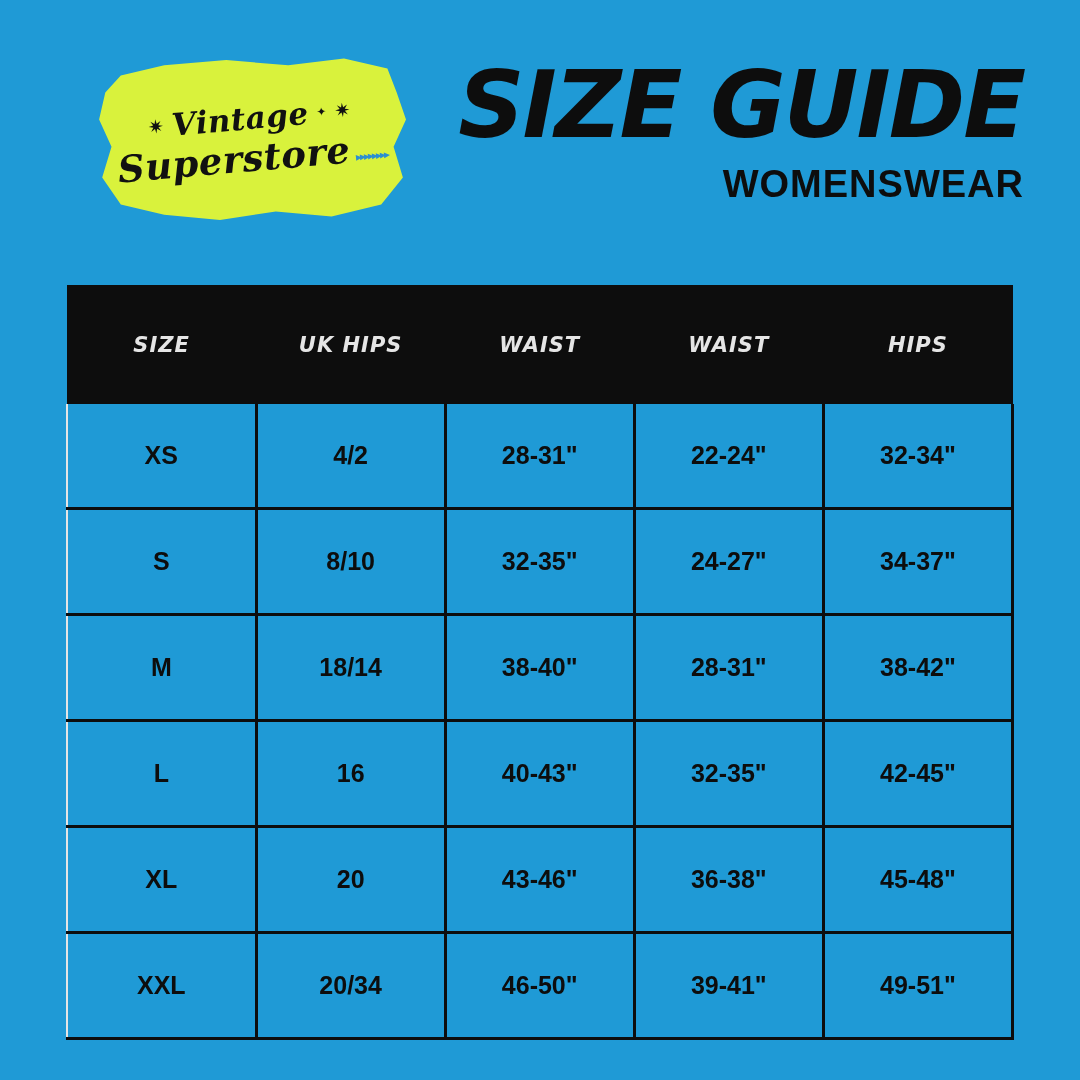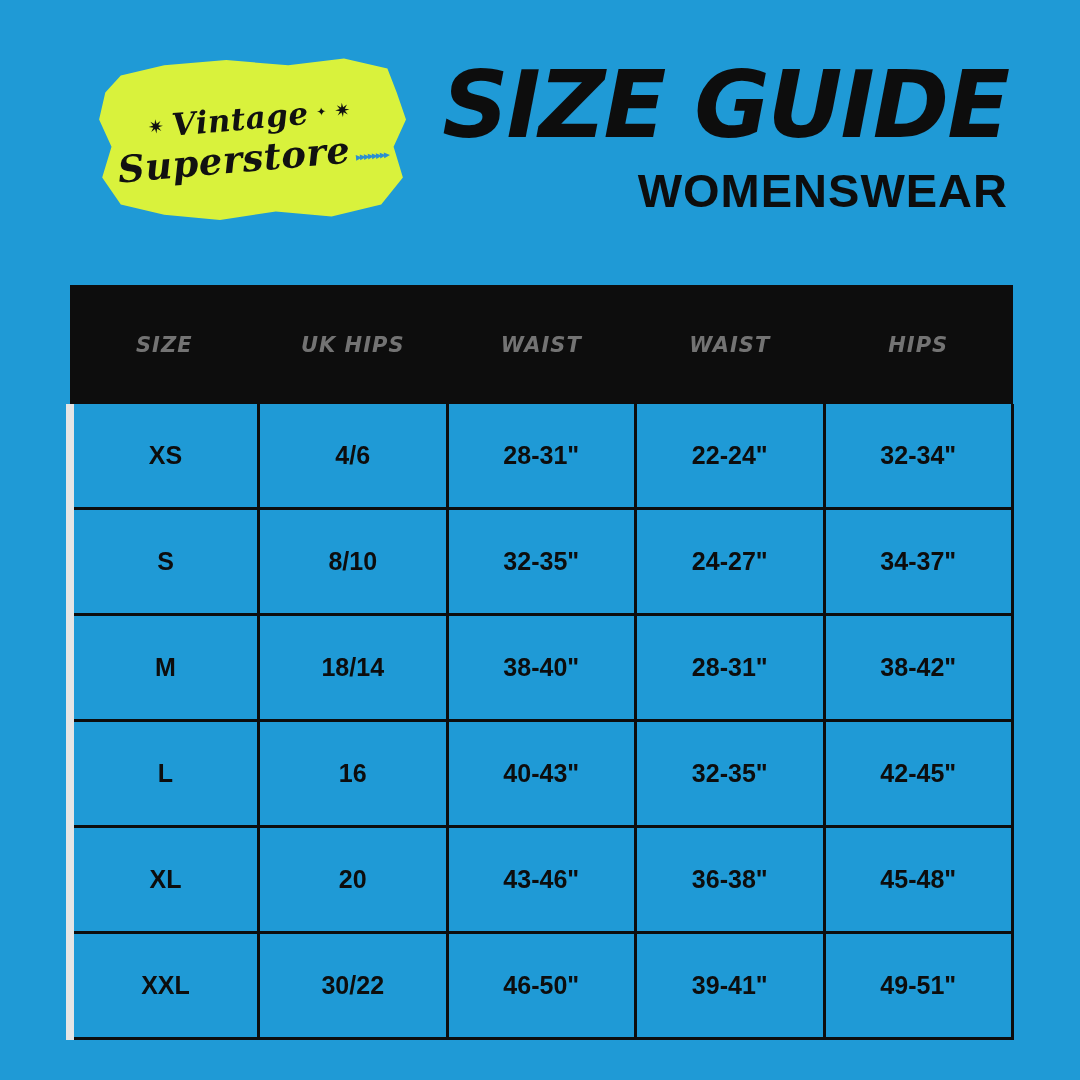--- a/index.html
+++ b/index.html
@@ -88,56 +88,56 @@
   .arrows {
     color: #2b8fd0;
     font-size: 12px;
     letter-spacing: -2px;
     margin-bottom: 7px;
   }
 
   
   .title-block {
     position: absolute;
-    right: 72px;
+    right: 56px;
     top: 62px;
     text-align: right;
   }
   .main-title {
     font-family: "DejaVu Sans", sans-serif;
     font-weight: bold;
     font-style: italic;
     font-size: 92px;
     line-height: 0.95;
     color: #0d0d0d;
     letter-spacing: -2px;
     white-space: nowrap;
   }
   .sub-title {
     font-family: "Liberation Sans", sans-serif;
     font-weight: bold;
-    font-size: 47px;
+    font-size: 38px;
     color: #0d0d0d;
     letter-spacing: 1px;
     margin-top: 14px;
     white-space: nowrap;
   }
 
   
   .size-table {
     position: absolute;
     left: 66px;
     top: 285px;
     width: 948px;
     border-collapse: collapse;
     table-layout: fixed;
   }
   .size-table th {
     background: #0d0d0d;
-    color: #737373;
+    color: #e5e5e5;
     font-family: "DejaVu Sans", sans-serif;
     font-style: italic;
     font-weight: bold;
     font-size: 21px;
     letter-spacing: 1px;
     height: 117px;
     vertical-align: middle;
     text-align: center;
     border: none;
   }
@@ -149,21 +149,21 @@
     font-size: 25px;
     height: 101px;
     text-align: center;
     vertical-align: middle;
     border: 3px solid #0d0d0d;
     border-top: none;
   }
   .size-table tr.body-row:first-child td {
     border-top: none;
   }
-  .size-table td.first-col { border-left: 8px solid #e5e5e5; }
+  .size-table td.first-col { border-left: 2px solid #e5e5e5; }
   .size-table td.last-col { border-right: 3px solid #0d0d0d; }
 </style>
 </head>
 <body>
 
 <div class="page">
 
   <div class="logo-badge">
     <div class="logo-shape"></div>
     <div class="logo-inner">
@@ -191,21 +191,21 @@
         <th>SIZE</th>
         <th>UK HIPS</th>
         <th>WAIST</th>
         <th>WAIST</th>
         <th>HIPS</th>
       </tr>
     </thead>
     <tbody>
       <tr class="body-row">
         <td class="first-col">XS</td>
-        <td>4/6</td>
+        <td>4/2</td>
         <td>28-31"</td>
         <td>22-24"</td>
         <td class="last-col">32-34"</td>
       </tr>
       <tr class="body-row">
         <td class="first-col">S</td>
         <td>8/10</td>
         <td>32-35"</td>
         <td>24-27"</td>
         <td class="last-col">34-37"</td>
@@ -226,21 +226,21 @@
       </tr>
       <tr class="body-row">
         <td class="first-col">XL</td>
         <td>20</td>
         <td>43-46"</td>
         <td>36-38"</td>
         <td class="last-col">45-48"</td>
       </tr>
       <tr class="body-row">
         <td class="first-col">XXL</td>
-        <td>30/22</td>
+        <td>20/34</td>
         <td>46-50"</td>
         <td>39-41"</td>
         <td class="last-col">49-51"</td>
       </tr>
     </tbody>
   </table>
 
 </div>
 
 </body></html>

